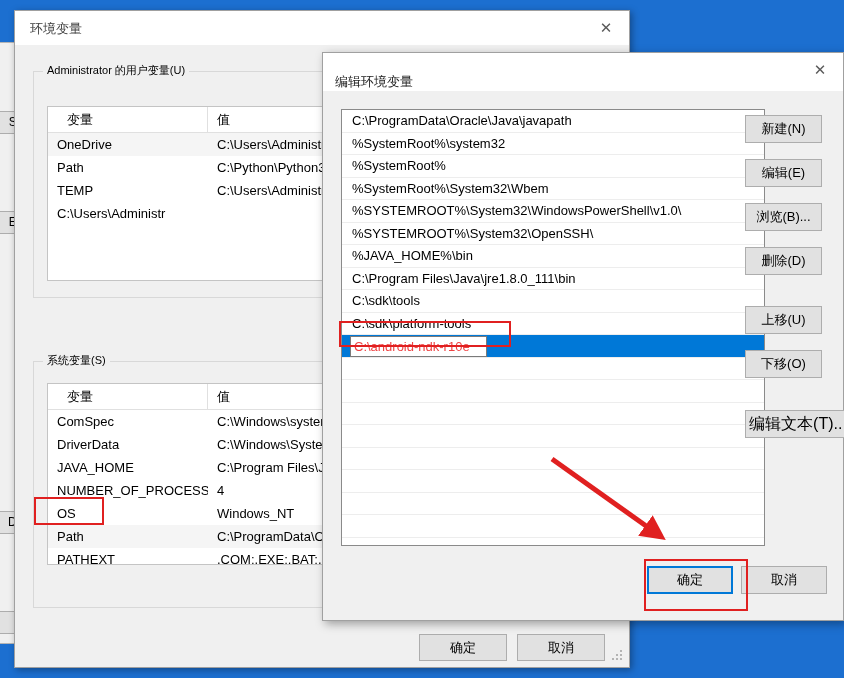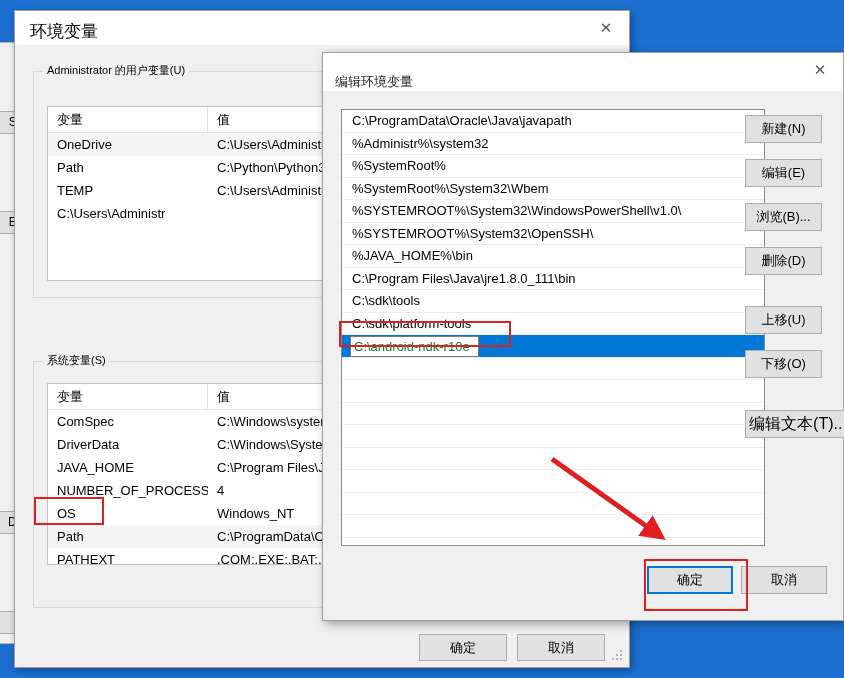--- a/index.html
+++ b/index.html
@@ -28,21 +28,21 @@
     position:absolute;left:14px;top:10px;width:616px;height:658px;
     background:#f0f0f0;border:1px solid #a0a0a0;
     box-shadow:2px 2px 7px rgba(0,0,0,.35);
     box-sizing:border-box;
   }
   #env-dialog .titlebar{
     height:33px;background:#ffffff;position:relative;
     border-bottom:1px solid #ffffff;
   }
   #env-dialog .titlebar .title{
-    position:absolute;left:15px;top:9px;font-size:17px;color:#000000;
+    position:absolute;left:15px;top:9px;font-size:13px;color:#404040;
   }
   .closebtn{
     position:absolute;right:0;top:0;width:46px;height:33px;
     display:flex;align-items:center;justify-content:center;
     color:#5a5a5a;font-size:15px;font-family:"DejaVu Sans",sans-serif;
   }
   .groupbox{position:absolute;border:1px solid #d8d8d8;}
   .groupbox > .gblabel{
     position:absolute;top:-9px;left:9px;background:#f0f0f0;
     padding:0 4px;font-size:11px;color:#000;white-space:nowrap;
@@ -50,21 +50,21 @@
 
   
   .vartable{
     position:absolute;background:#fff;border:1px solid #c4c4c4;
     overflow:hidden;box-sizing:border-box;
   }
   .vartable .hdr{
     display:flex;height:25px;border-bottom:1px solid #e0e0e0;
     background:#fff;align-items:center;
   }
-  .vartable .hdr .c1{width:160px;padding-left:9px;box-sizing:border-box;
+  .vartable .hdr .c1{width:160px;padding-left:19px;box-sizing:border-box;
     border-right:1px solid #e0e0e0;height:25px;line-height:25px;}
   .vartable .hdr .c2{padding-left:9px;height:25px;line-height:25px;}
   .vartable .row{display:flex;height:23px;align-items:center;background:#fff;}
   .vartable .row.alt{background:#f5f5f5;}
   .vartable .row .c1{width:160px;padding-left:9px;box-sizing:border-box;
     white-space:nowrap;overflow:hidden;}
   .vartable .row .c2{padding-left:9px;white-space:nowrap;overflow:hidden;
     flex:1;}
 
   
@@ -95,22 +95,22 @@
     background:#fff;border:1px solid #8a8a8a;overflow:hidden;box-sizing:border-box;
   }
   #path-list .prow{
     height:21.5px;line-height:21.5px;border-bottom:1px solid #ededed;
     padding-left:10px;white-space:nowrap;overflow:hidden;font-size:13px;
   }
   #path-list .prow.selected{
     background:#0078d7;color:#fff;padding-left:0;position:relative;
   }
   #path-list .prow.selected .editbox{
-    display:inline-block;background:#fff;color:#15803d;height:19px;line-height:19px;
-    border:1px solid #7a7a7a;margin:1px 0 0 8px;padding:0 8px 0 3px;
+    display:inline-block;background:#fff;color:#ef4444;height:19px;line-height:19px;
+    border:1px solid #7a7a7a;margin:1px 0 0 8px;padding:0 16px 0 3px;
     min-width:108px;vertical-align:top;
   }
   #path-list .prow.empty{color:transparent;}
 
   .sidebtn{position:absolute;left:422px;width:77px;height:28px;line-height:26px;}
 
   #edit-ok{position:absolute;left:324px;top:513px;width:86px;height:28px;line-height:24px;}
   #edit-cancel{position:absolute;left:418px;top:513px;width:86px;height:28px;line-height:26px;}
 
   
@@ -213,21 +213,21 @@
 </div>
 
 <div id="edit-dialog">
   <div class="titlebar">
     <span class="title">编辑环境变量</span>
     <span class="closebtn">✕</span>
   </div>
 
   <div id="path-list">
     <div class="prow">C:\ProgramData\Oracle\Java\javapath</div>
-    <div class="prow">%Administr%\system32</div>
+    <div class="prow">%SystemRoot%\system32</div>
     <div class="prow">%SystemRoot%</div>
     <div class="prow">%SystemRoot%\System32\Wbem</div>
     <div class="prow">%SYSTEMROOT%\System32\WindowsPowerShell\v1.0\</div>
     <div class="prow">%SYSTEMROOT%\System32\OpenSSH\</div>
     <div class="prow">%JAVA_HOME%\bin</div>
     <div class="prow">C:\Program Files\Java\jre1.8.0_111\bin</div>
     <div class="prow">C:\sdk\tools</div>
     <div class="prow">C:\sdk\platform-tools</div>
     <div class="prow selected">
       <span class="editbox">C:\android-ndk-r10e</span>

